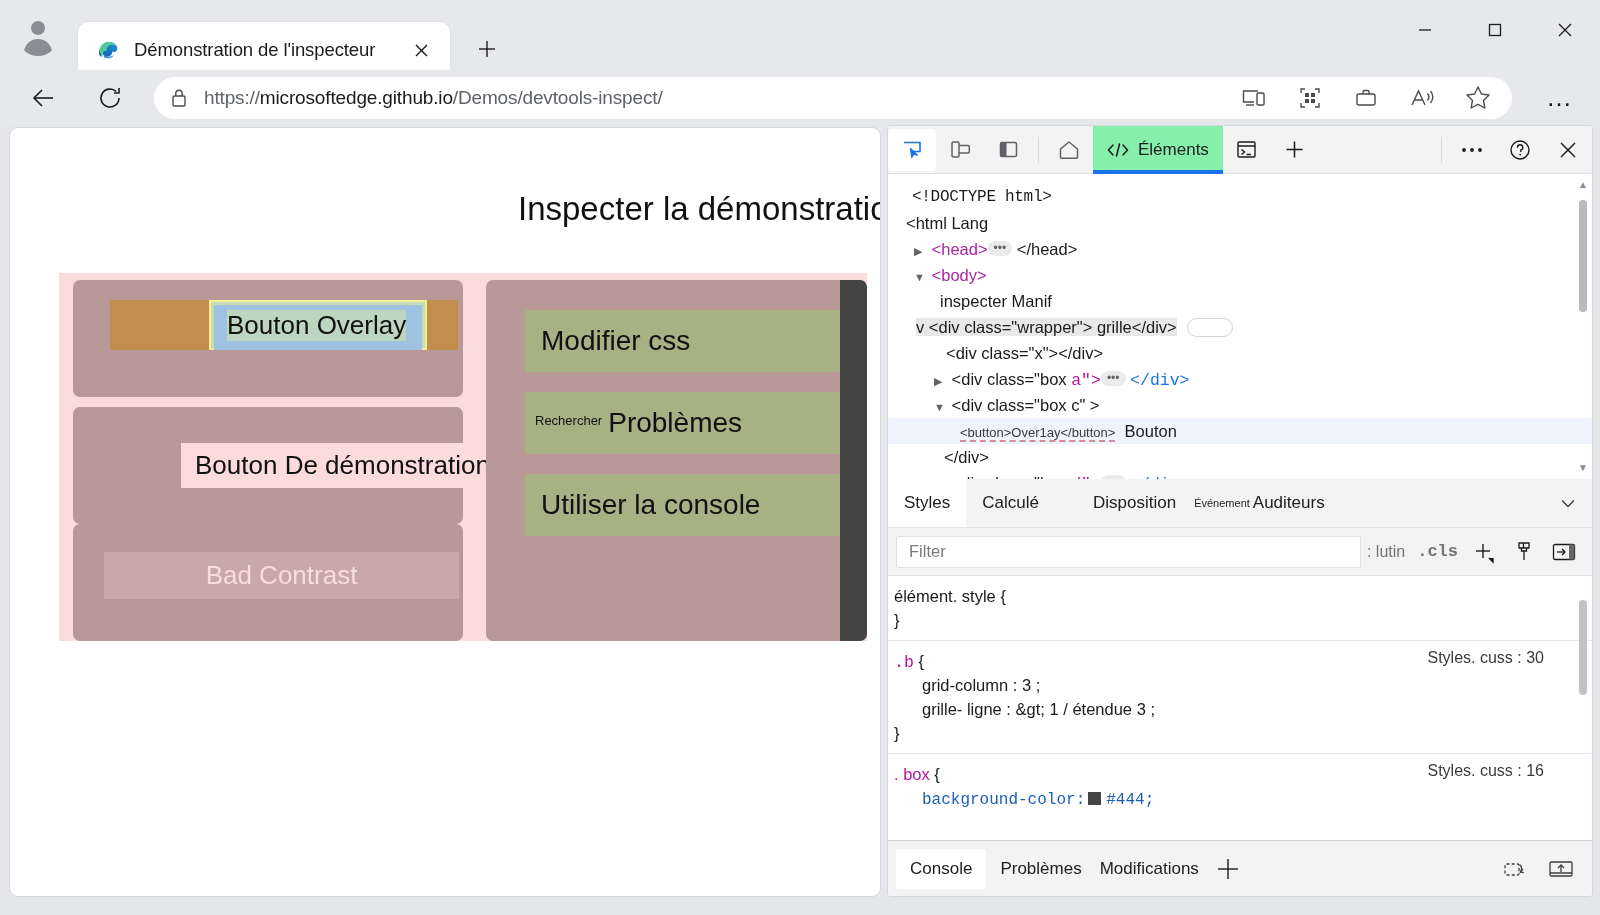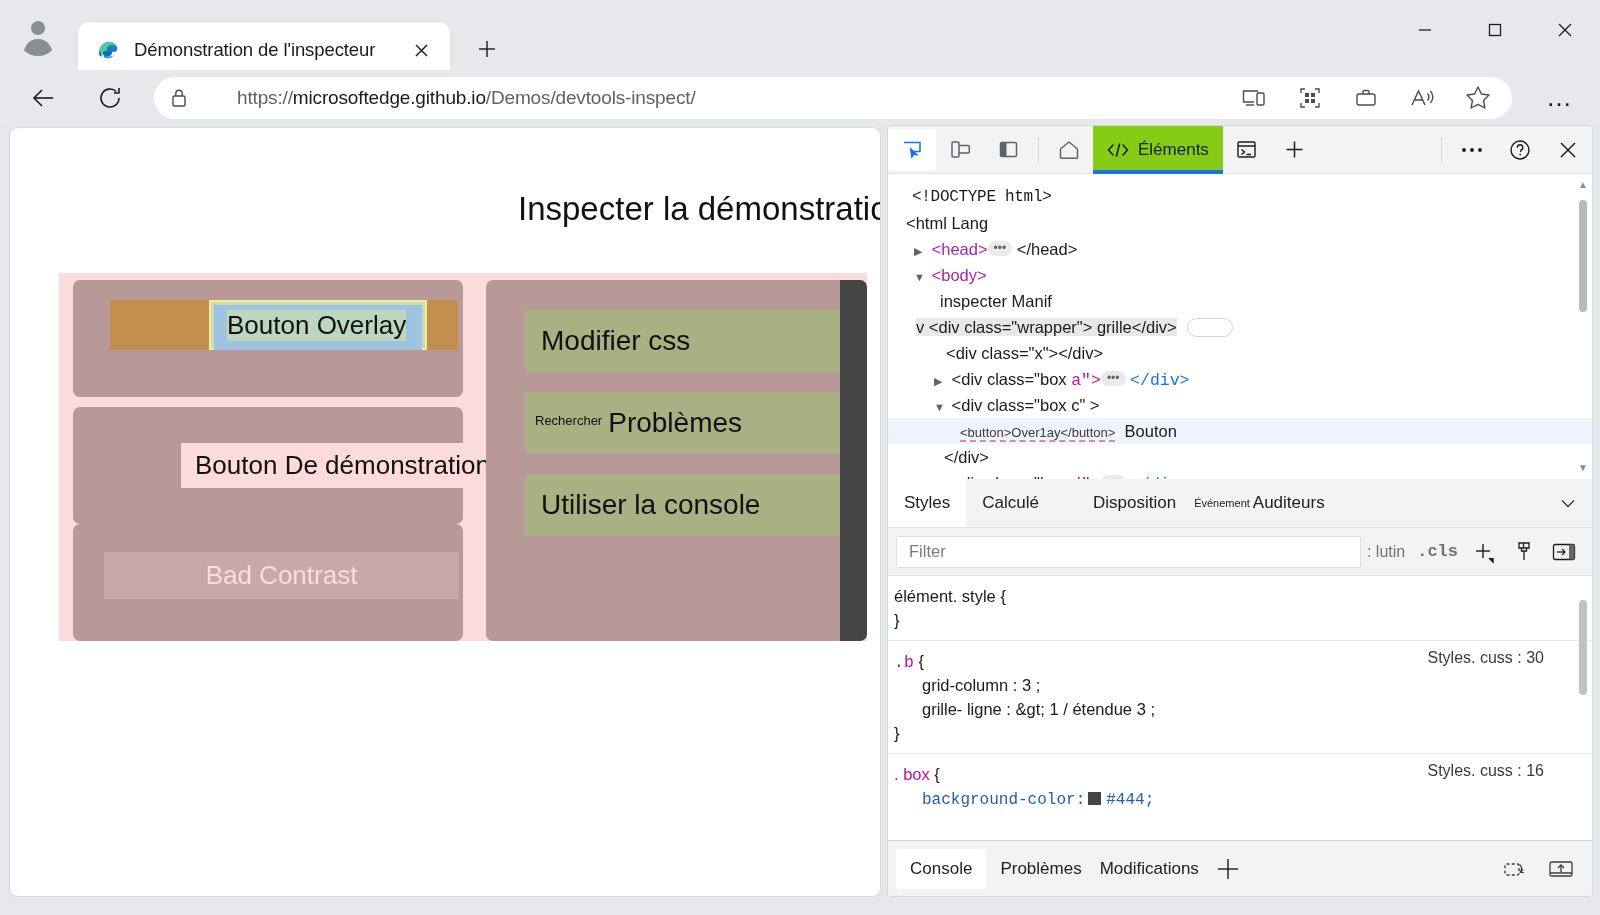--- a/index.html
+++ b/index.html
@@ -102,21 +102,20 @@
     padding: 0 6px 0 0;
   }
   .omni-lock {
     width: 50px; flex: 0 0 50px; display: flex;
     align-items: center; justify-content: center; color: #4a4a4a;
   }
   .omni-url {
     flex: 1 1 auto; font-size: 19px; color: #5f6368;
     white-space: nowrap; overflow: hidden;
     letter-spacing: -0.15px;
-    margin-left: 33px;
   }
   .omni-url b { color: #1b1b1b; font-weight: 400; }
   .omni-actions { display: flex; align-items: center; flex: 0 0 auto; }
   .omni-ic {
     width: 56px; height: 40px; display: flex;
     align-items: center; justify-content: center; color: #4b4b4b;
   }
   .ellipsis-btn {
     width: 64px; height: 44px; margin-right: 8px;
     display: flex; align-items: center; justify-content: center;
@@ -242,21 +241,21 @@
     display: flex; align-items: center; justify-content: center;
     color: #5f6368; border-radius: 4px;
   }
   .dt-ic.active { background: #ffffff; color: #1a73e8; }
   .dt-sep { width: 1px; height: 26px; background: #d8d8d8; margin: 0 6px; }
   .dt-tab {
     height: 48px; padding: 0 14px;
     display: flex; align-items: center; gap: 9px;
     font-size: 17px; color: #202124; position: relative;
   }
-  .dt-tab.sel { background: #84cc16; }
+  .dt-tab.sel { background: #86efac; }
   .dt-tab.sel::after {
     content: ""; position: absolute; left: 0; right: 0; bottom: 0;
     height: 4px; background: #1a73e8;
   }
   .dt-spacer { flex: 1 1 auto; }
 
   
   .dt-tree {
     flex: 0 0 305px; position: relative;
     overflow: hidden; background: #fff;

